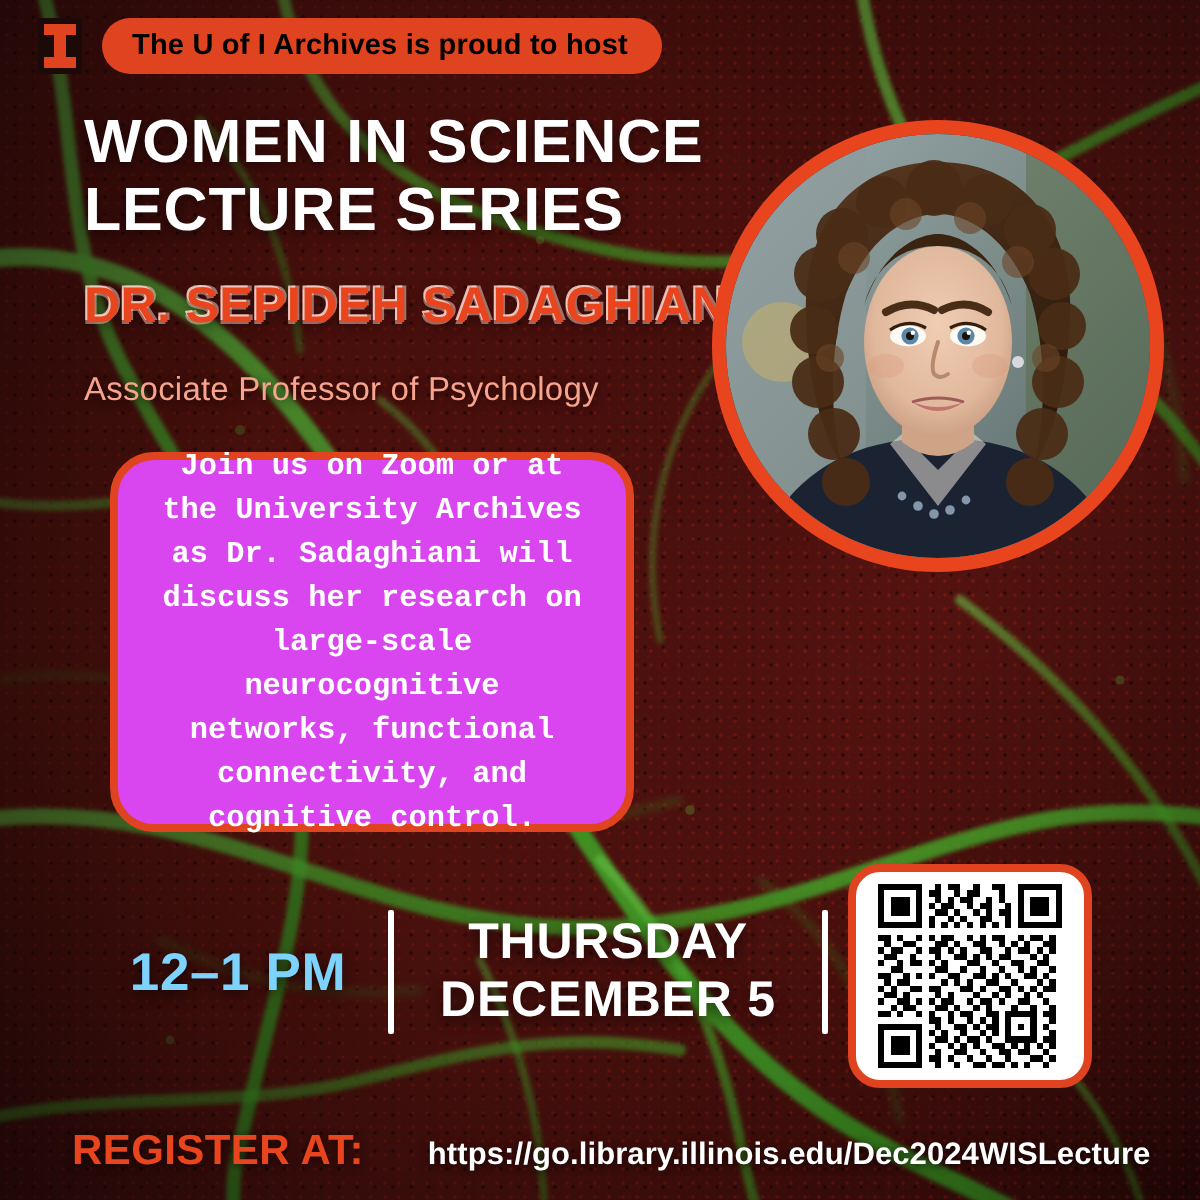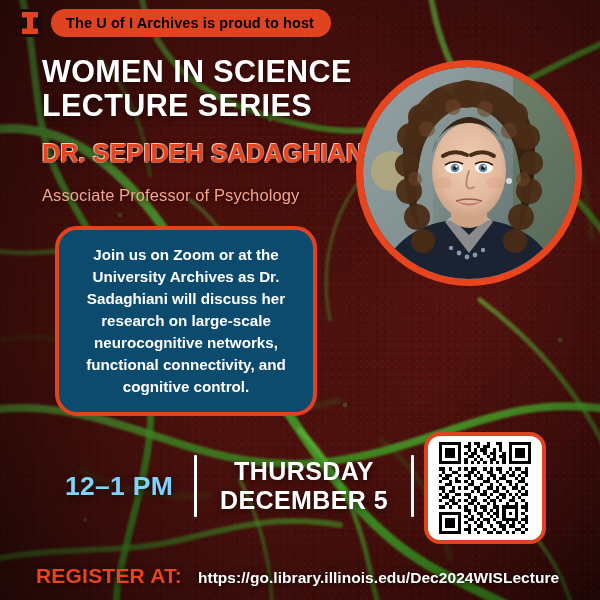--- a/index.html
+++ b/index.html
@@ -163,27 +163,28 @@
 
   
   .desc-box {
     position: absolute;
     left: 55px;
     top: 226px;
     width: 262px;
     height: 190px;
     z-index: 5;
     box-sizing: border-box;
-    background: #0c4a6e;
+    background: #d946ef;
     border: 4px solid #e0431f;
     border-radius: 22px;
     display: flex;
     align-items: center;
     justify-content: center;
     padding: 6px 18px;
+    font-family: Liberation Mono, monospace;
   }
   .desc-text {
     color: #ffffff;
     font-size: 15.2px;
     font-weight: 700;
     line-height: 1.45;
     text-align: center;
   }
 
   
@@ -246,20 +247,21 @@
   .qr-card svg { display: block; }
 
   
   .footer-row {
     position: absolute;
     left: 36px;
     bottom: 12px;
     z-index: 5;
     display: flex;
     align-items: baseline;
+    gap: 16px;
   }
   .register-label {
     color: #e8451f;
     font-size: 21px;
     font-weight: 800;
     letter-spacing: .2px;
     text-transform: uppercase;
     text-shadow: 0 1px 5px rgba(0,0,0,.6);
   }
   .register-url {

